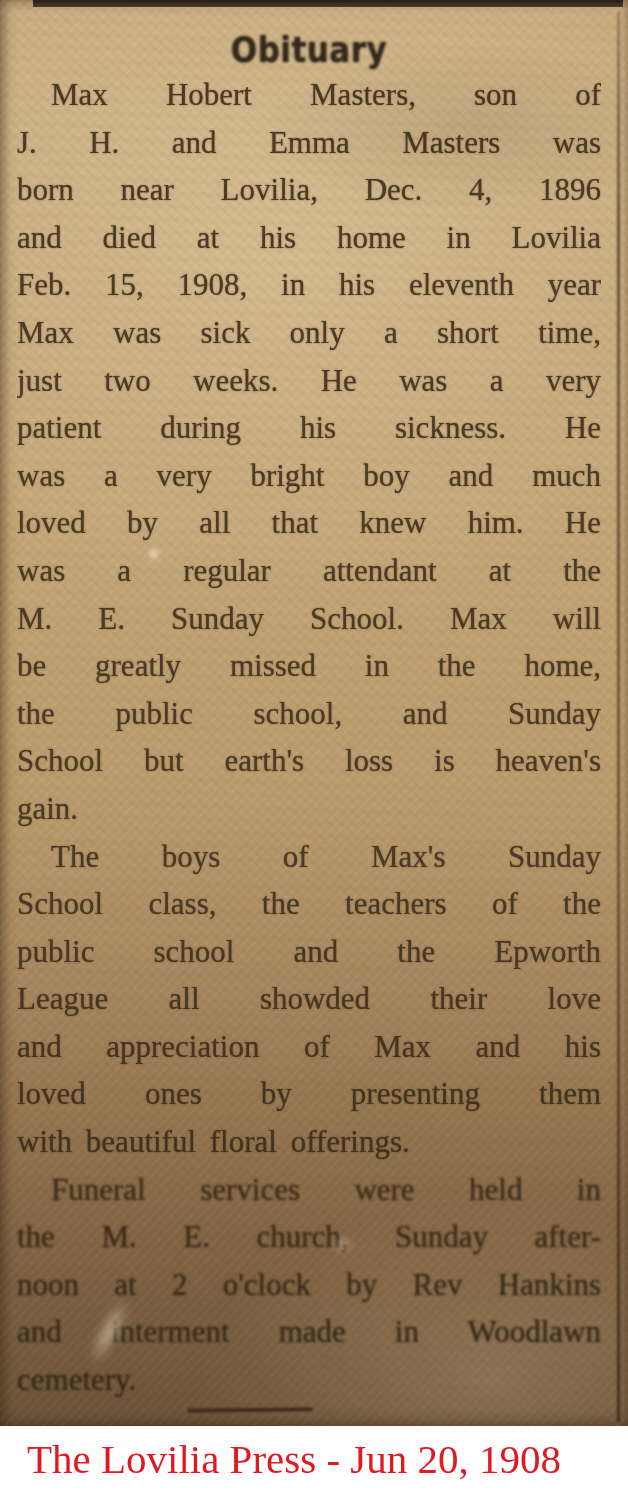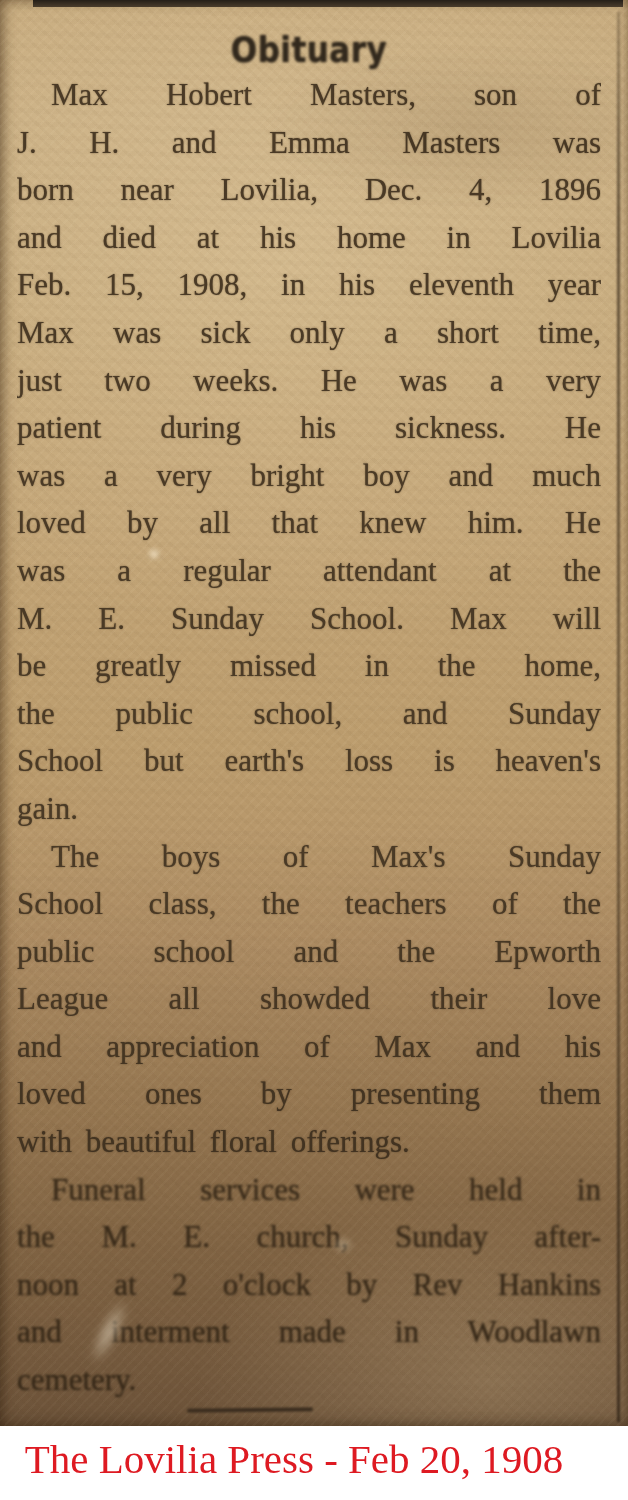--- a/index.html
+++ b/index.html
@@ -156,14 +156,14 @@
 
   <div class="end-rule"></div>
 
   <div class="scratch"></div>
   <div class="fleck-a"></div>
   <div class="fleck-b"></div>
   <div class="vignette"></div>
 </div>
 
 <div class="caption-bar">
-  <div class="caption" style="color: rgb(222, 26, 34);">The Lovilia Press - Feb 20, 1908</div>
+  <div class="caption" style="color: rgb(222, 26, 34);">The Lovilia Press - Jun 20, 1908</div>
 </div>
 
 </body></html>

